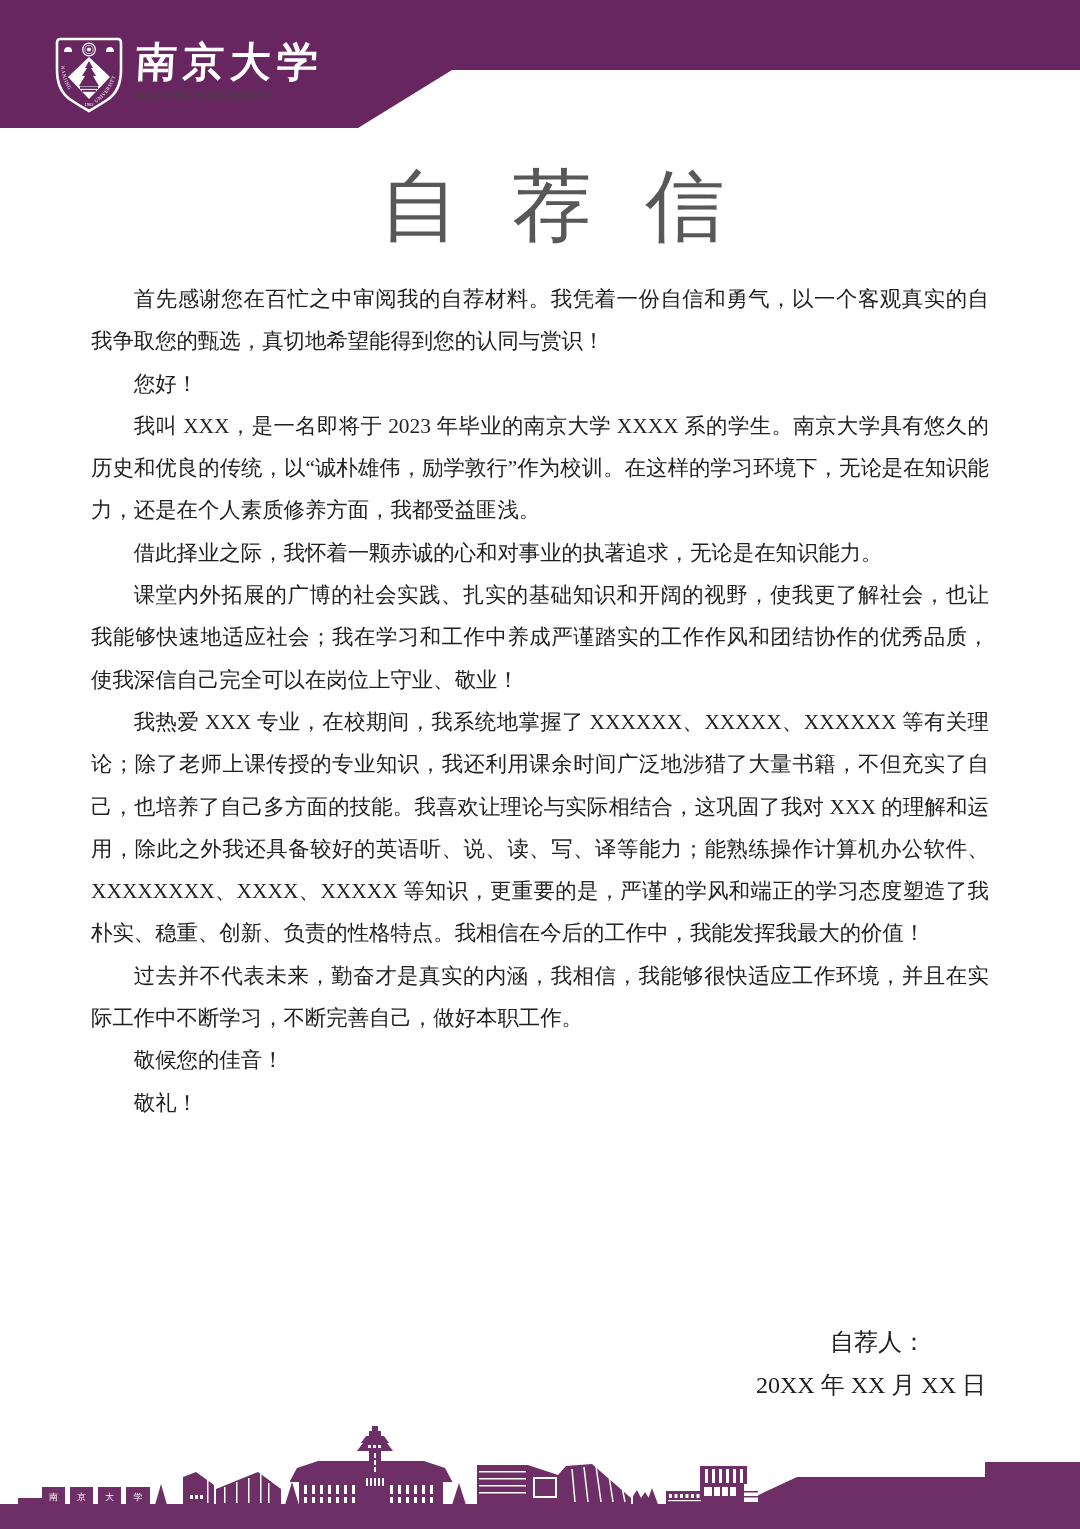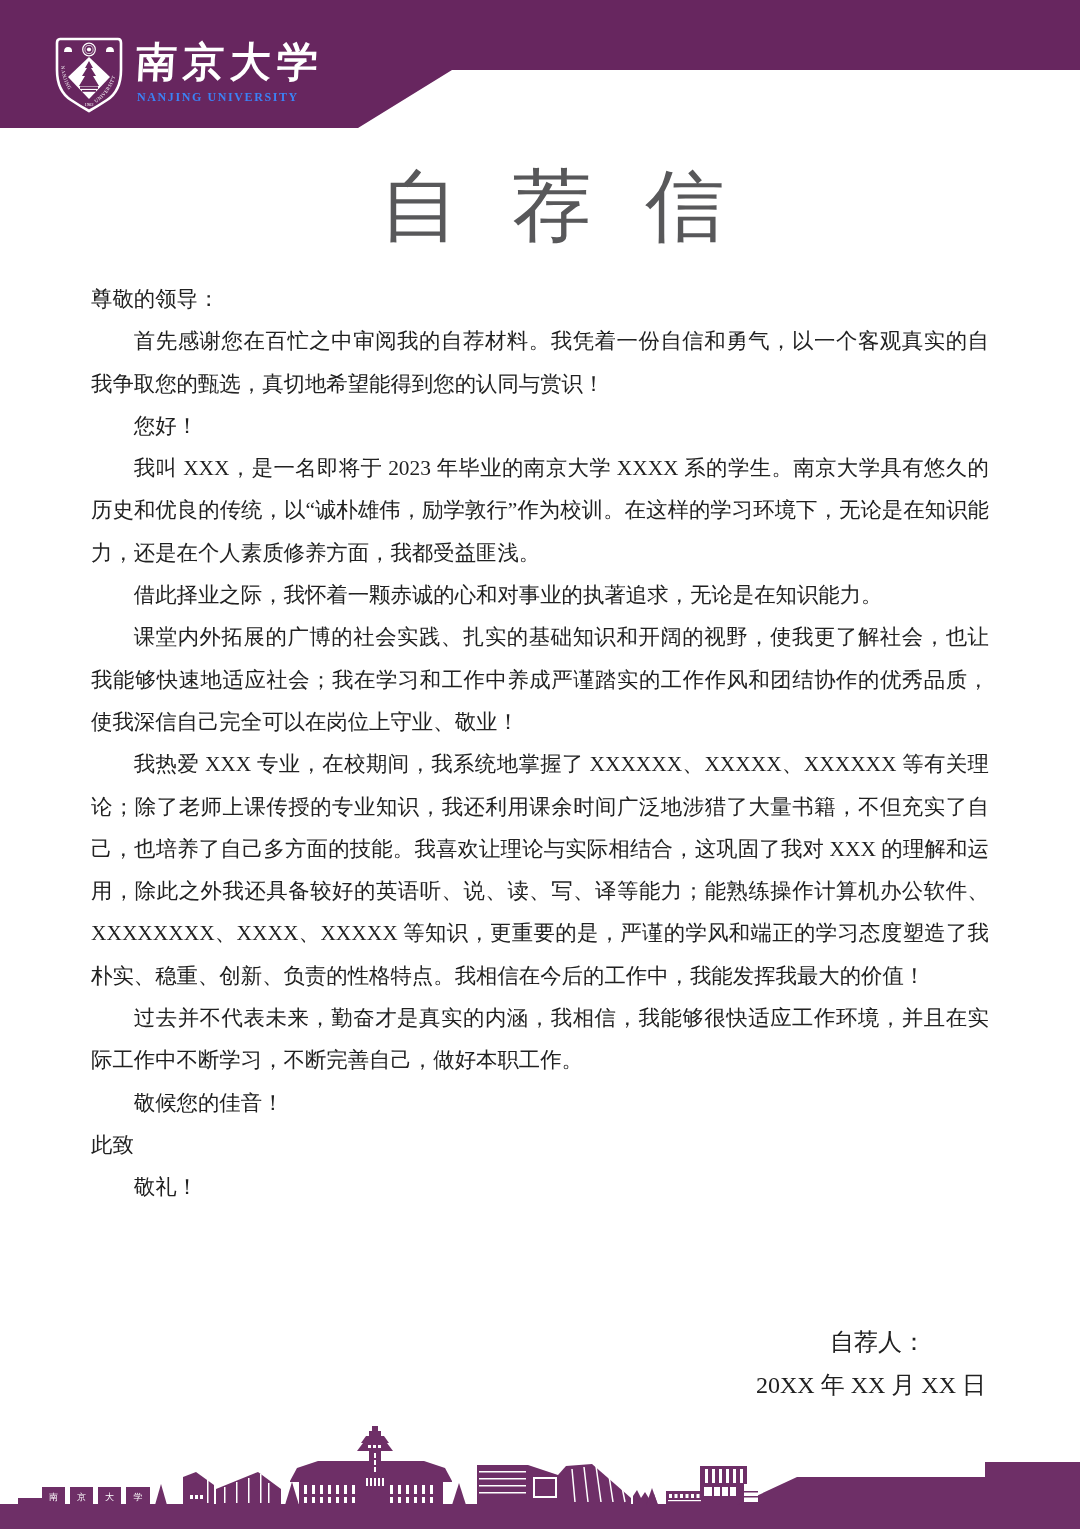--- a/index.html
+++ b/index.html
@@ -10,22 +10,22 @@
   
   .band-svg{position:absolute;top:0;left:0;display:block;}
   .brand{position:absolute;top:36px;left:54px;height:80px;}
   .emblem{position:absolute;top:0;left:0;}
   .brand-cn{
     position:absolute;left:82px;top:6px;width:230px;color:#fff;
     font-size:41px;font-weight:bold;letter-spacing:6px;line-height:1;
     transform:skewX(-3deg);white-space:nowrap;
   }
   .brand-en{
-    position:absolute;left:83px;top:54px;color:#3b82f6;font-size:12px;font-weight:bold;
-    letter-spacing:1.6px;white-space:nowrap;font-family:"Liberation Serif",serif;
+    position:absolute;left:83px;top:54px;color:#404040;font-size:10px;font-weight:bold;
+    letter-spacing:1.6px;white-space:nowrap;font-family:"Liberation Serif",serif;font-style:italic;
   }
   
   .title{
     position:absolute;top:150px;left:0;width:100%;margin:12px;text-align:center;
     font-size:79px;font-weight:400;color:#58585a;letter-spacing:17px;line-height:1.15;
     text-indent:17px;white-space:nowrap;
   }
   
   .letter{
     position:absolute;top:278px;left:91px;width:898px;
@@ -80,30 +80,28 @@
         <textPath href="#arcR">UNIVERSITY</textPath>
       </text>
     </svg>
     <div class="brand-cn">南京大学</div>
     <div class="brand-en">NANJING UNIVERSITY</div>
   </div>
 
   <h1 class="title">自 荐 信</h1>
 
   <div class="letter">
-    <p class="flush">尊敬的领导：</p>
     <p>首先感谢您在百忙之中审阅我的自荐材料。我凭着一份自信和勇气，以一个客观真实的自我争取您的甄选，真切地希望能得到您的认同与赏识！</p>
     <p>您好！</p>
     <p>我叫 XXX，是一名即将于 2023 年毕业的南京大学 XXXX 系的学生。南京大学具有悠久的历史和优良的传统，以“诚朴雄伟，励学敦行”作为校训。在这样的学习环境下，无论是在知识能力，还是在个人素质修养方面，我都受益匪浅。</p>
     <p>借此择业之际，我怀着一颗赤诚的心和对事业的执著追求，无论是在知识能力。</p>
     <p>课堂内外拓展的广博的社会实践、扎实的基础知识和开阔的视野，使我更了解社会，也让我能够快速地适应社会；我在学习和工作中养成严谨踏实的工作作风和团结协作的优秀品质，使我深信自己完全可以在岗位上守业、敬业！</p>
     <p>我热爱 XXX 专业，在校期间，我系统地掌握了 XXXXXX、XXXXX、XXXXXX 等有关理论；除了老师上课传授的专业知识，我还利用课余时间广泛地涉猎了大量书籍，不但充实了自己，也培养了自己多方面的技能。我喜欢让理论与实际相结合，这巩固了我对 XXX 的理解和运用，除此之外我还具备较好的英语听、说、读、写、译等能力；能熟练操作计算机办公软件、XXXXXXXX、XXXX、XXXXX 等知识，更重要的是，严谨的学风和端正的学习态度塑造了我朴实、稳重、创新、负责的性格特点。我相信在今后的工作中，我能发挥我最大的价值！</p>
     <p>过去并不代表未来，勤奋才是真实的内涵，我相信，我能够很快适应工作环境，并且在实际工作中不断学习，不断完善自己，做好本职工作。</p>
     <p>敬候您的佳音！</p>
-    <p class="flush">此致</p>
     <p>敬礼！</p>
   </div>
 
   <div class="signature">
     <div class="sig-name">自荐人：</div>
     <div class="sig-date">20XX 年 XX 月 XX 日</div>
   </div>
 
   <svg class="footer-svg" width="1080" height="130" viewBox="0 0 1080 130">
     <g fill="#6E2F67">

